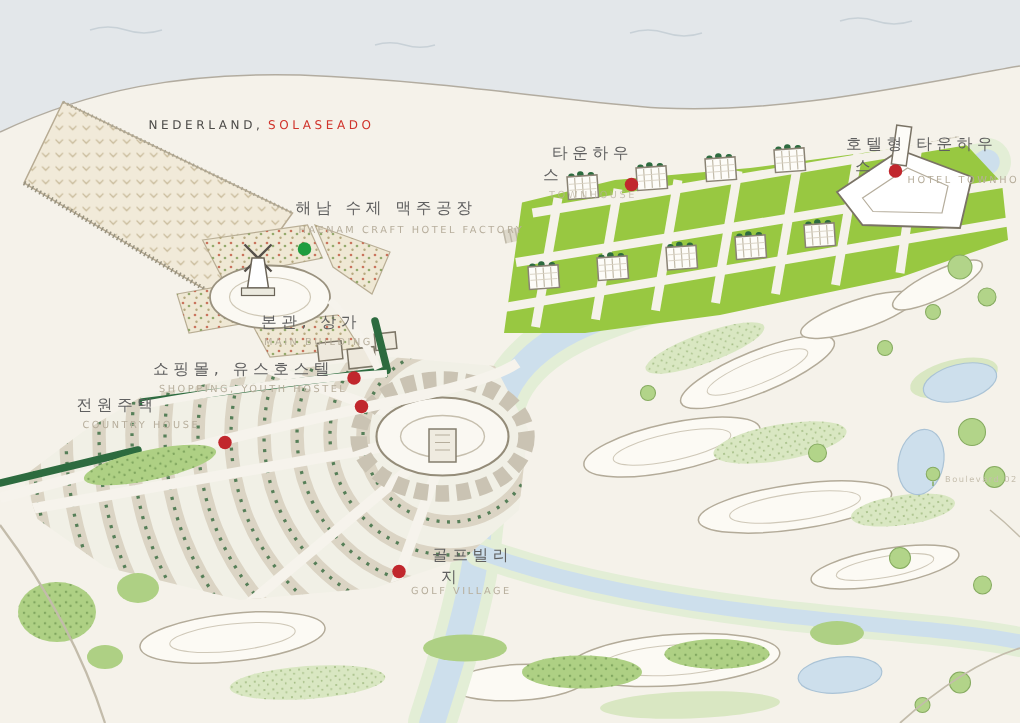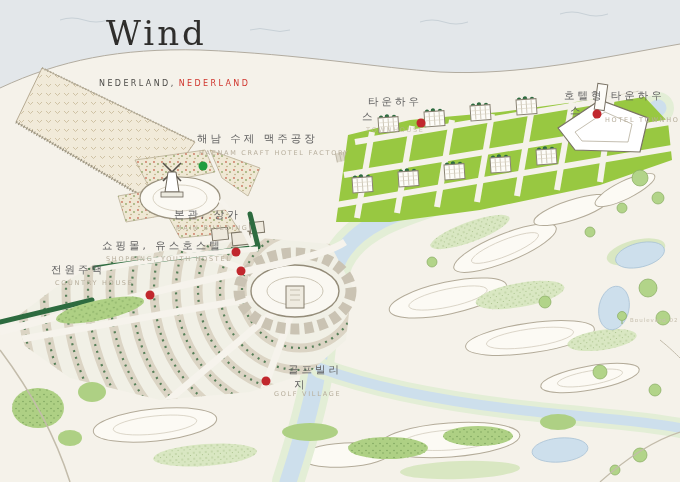--- a/index.html
+++ b/index.html
@@ -274,24 +274,23 @@
     <circle cx="421" cy="123" r="4.5" fill="#c1272d"></circle>
     <circle cx="597" cy="114" r="4.5" fill="#c1272d"></circle>
     <circle cx="236" cy="252" r="4.5" fill="#c1272d"></circle>
     <circle cx="241" cy="271" r="4.5" fill="#c1272d"></circle>
     <circle cx="150" cy="295" r="4.5" fill="#c1272d"></circle>
     <circle cx="266" cy="381" r="4.5" fill="#c1272d"></circle>
   </g>
 </svg>
 
 <div class="title-block">
-  <div class="title-l1">Wind</div>
 </div>
 <div class="subtitle">
-  <span>NEDERLAND,</span><span class="accent">NEDERLAND</span>
+  <span>NEDERLAND,</span><span class="accent">SOLASEADO</span>
 </div>
 
 <div class="lbl ko" style="left:197px;top:132px;text-align:right;">해남 수제 맥주공장</div>
 <div class="lbl en" style="left:199px;top:149px;">HAENAM CRAFT HOTEL FACTORY</div>
 
 <div class="lbl ko" style="left:368px;top:95px;">타운하우</div>
 <div class="lbl ko" style="left:362px;top:110px;">스</div>
 <div class="lbl en" style="left:366px;top:126px;opacity:.7;">TOWNHOUSE</div>
 
 <div class="lbl ko" style="left:564px;top:89px;">호텔형 타운하우</div>

